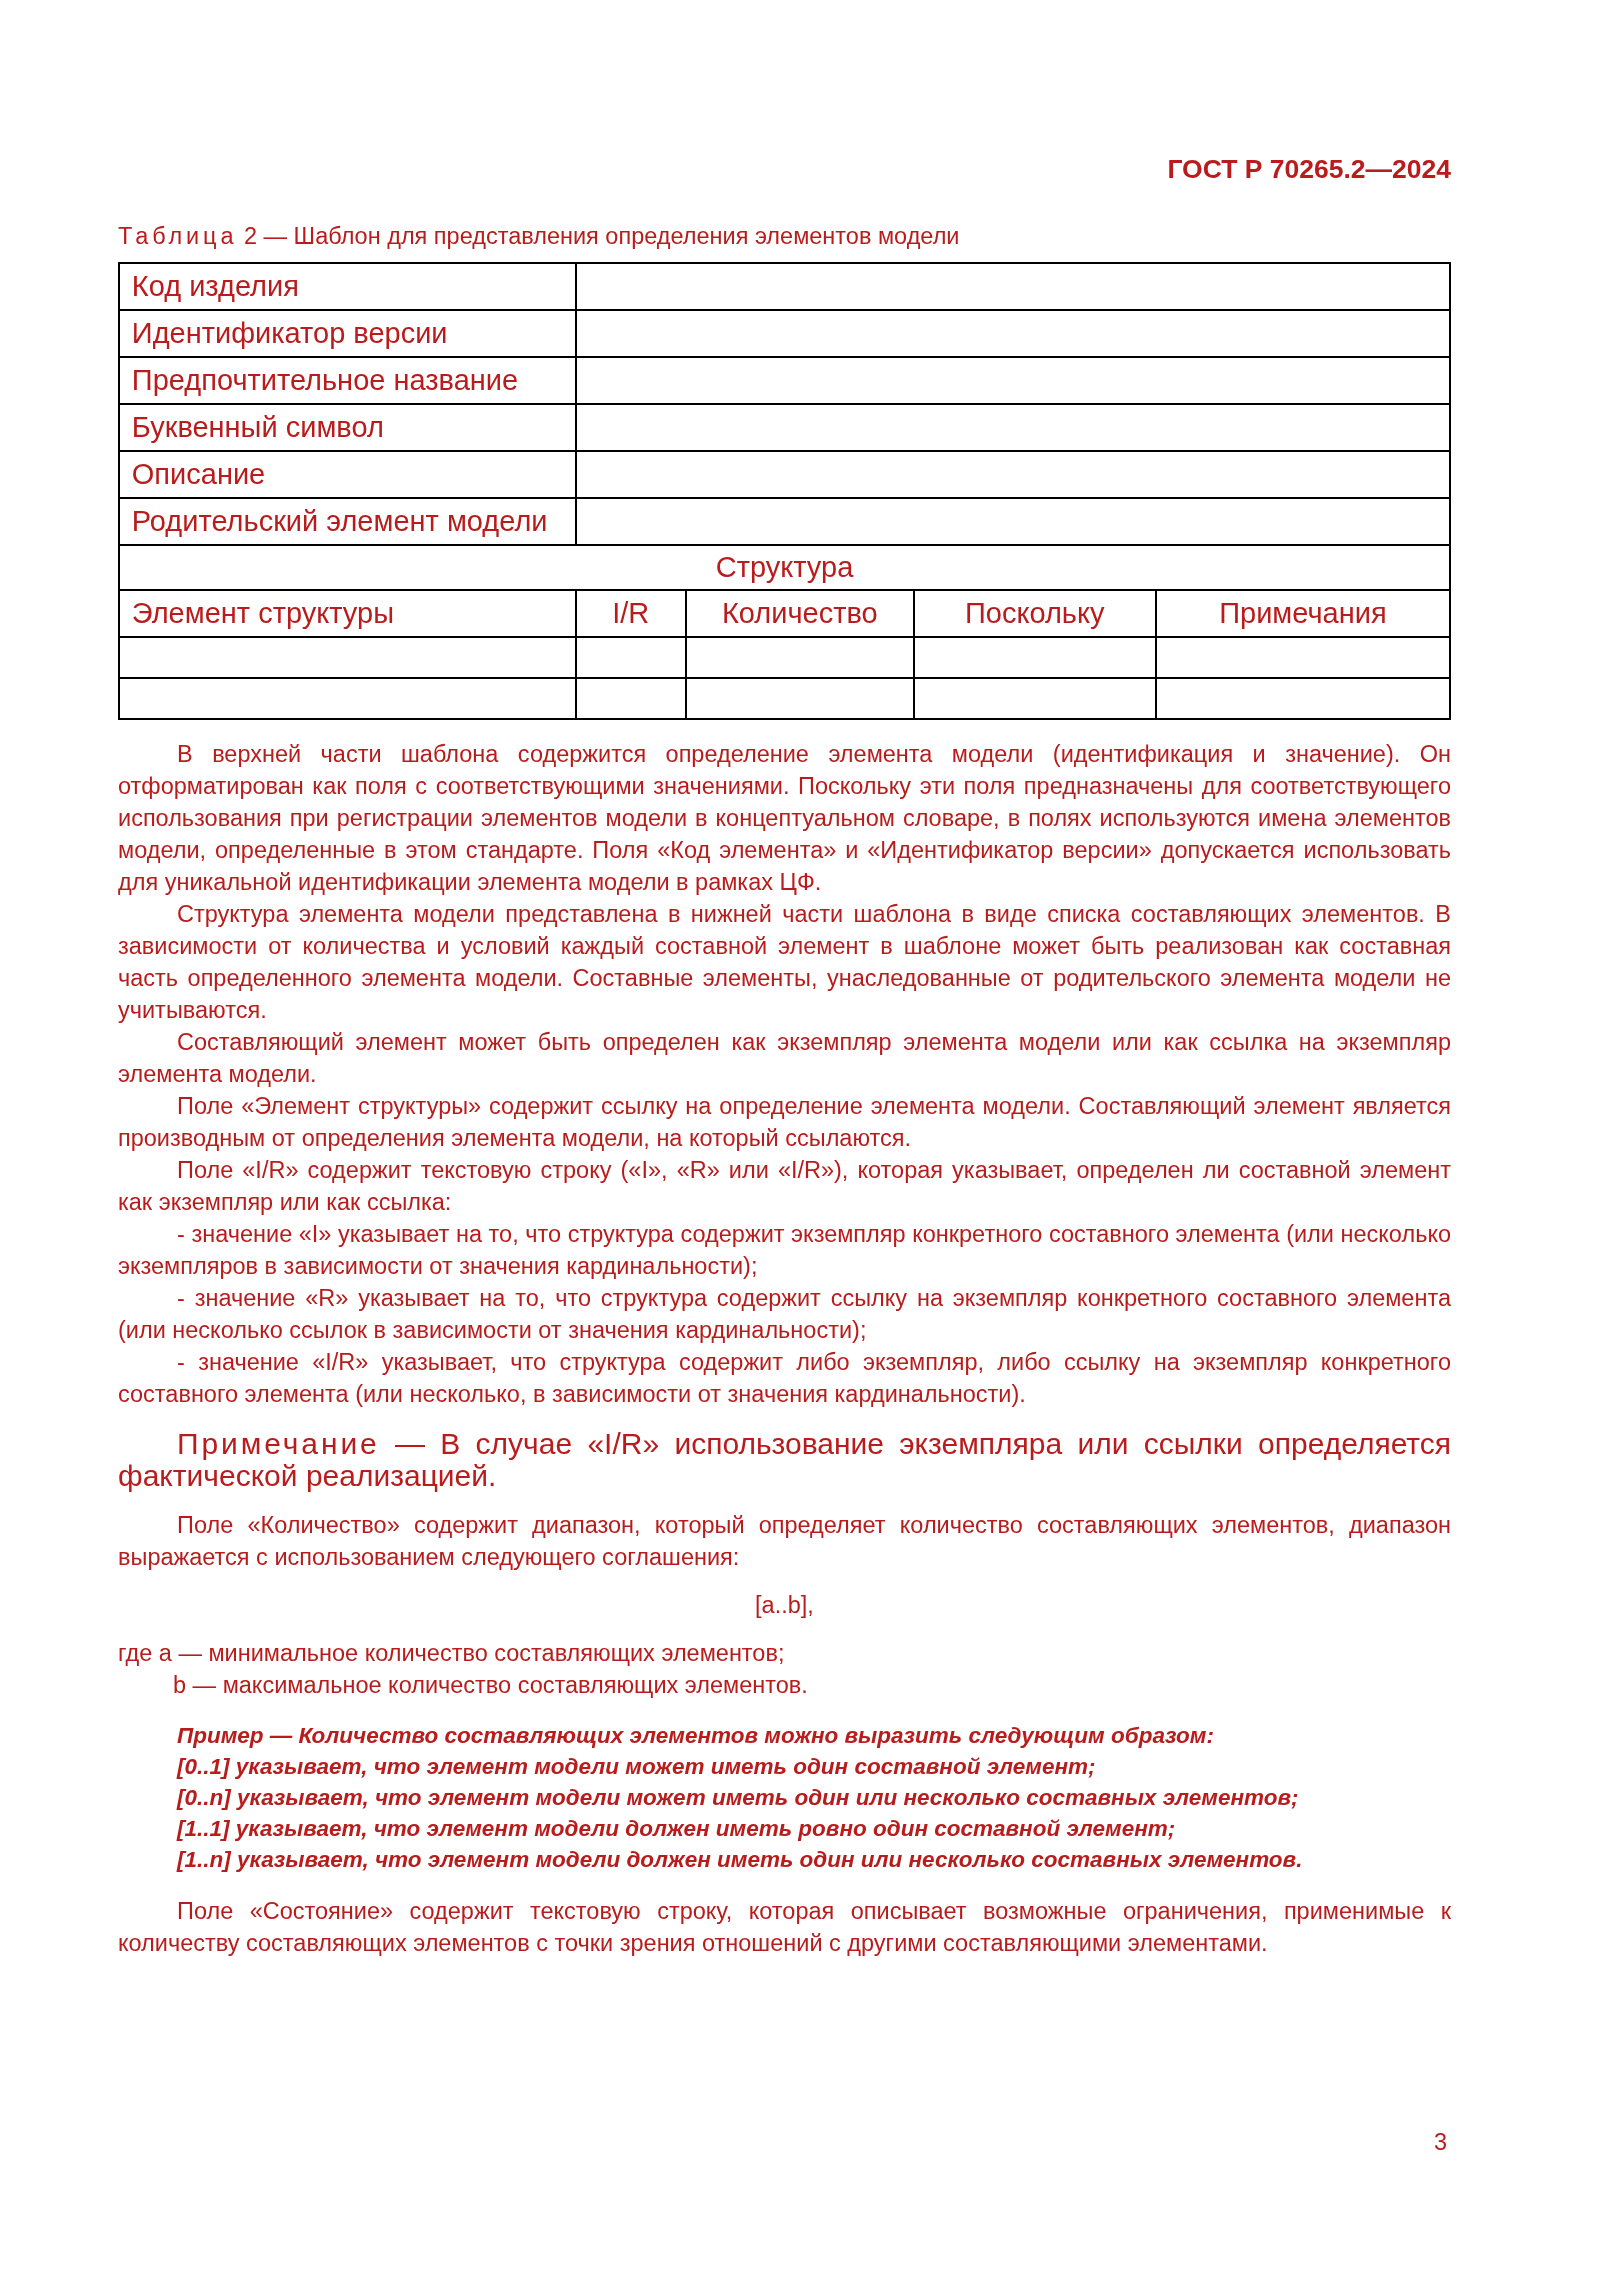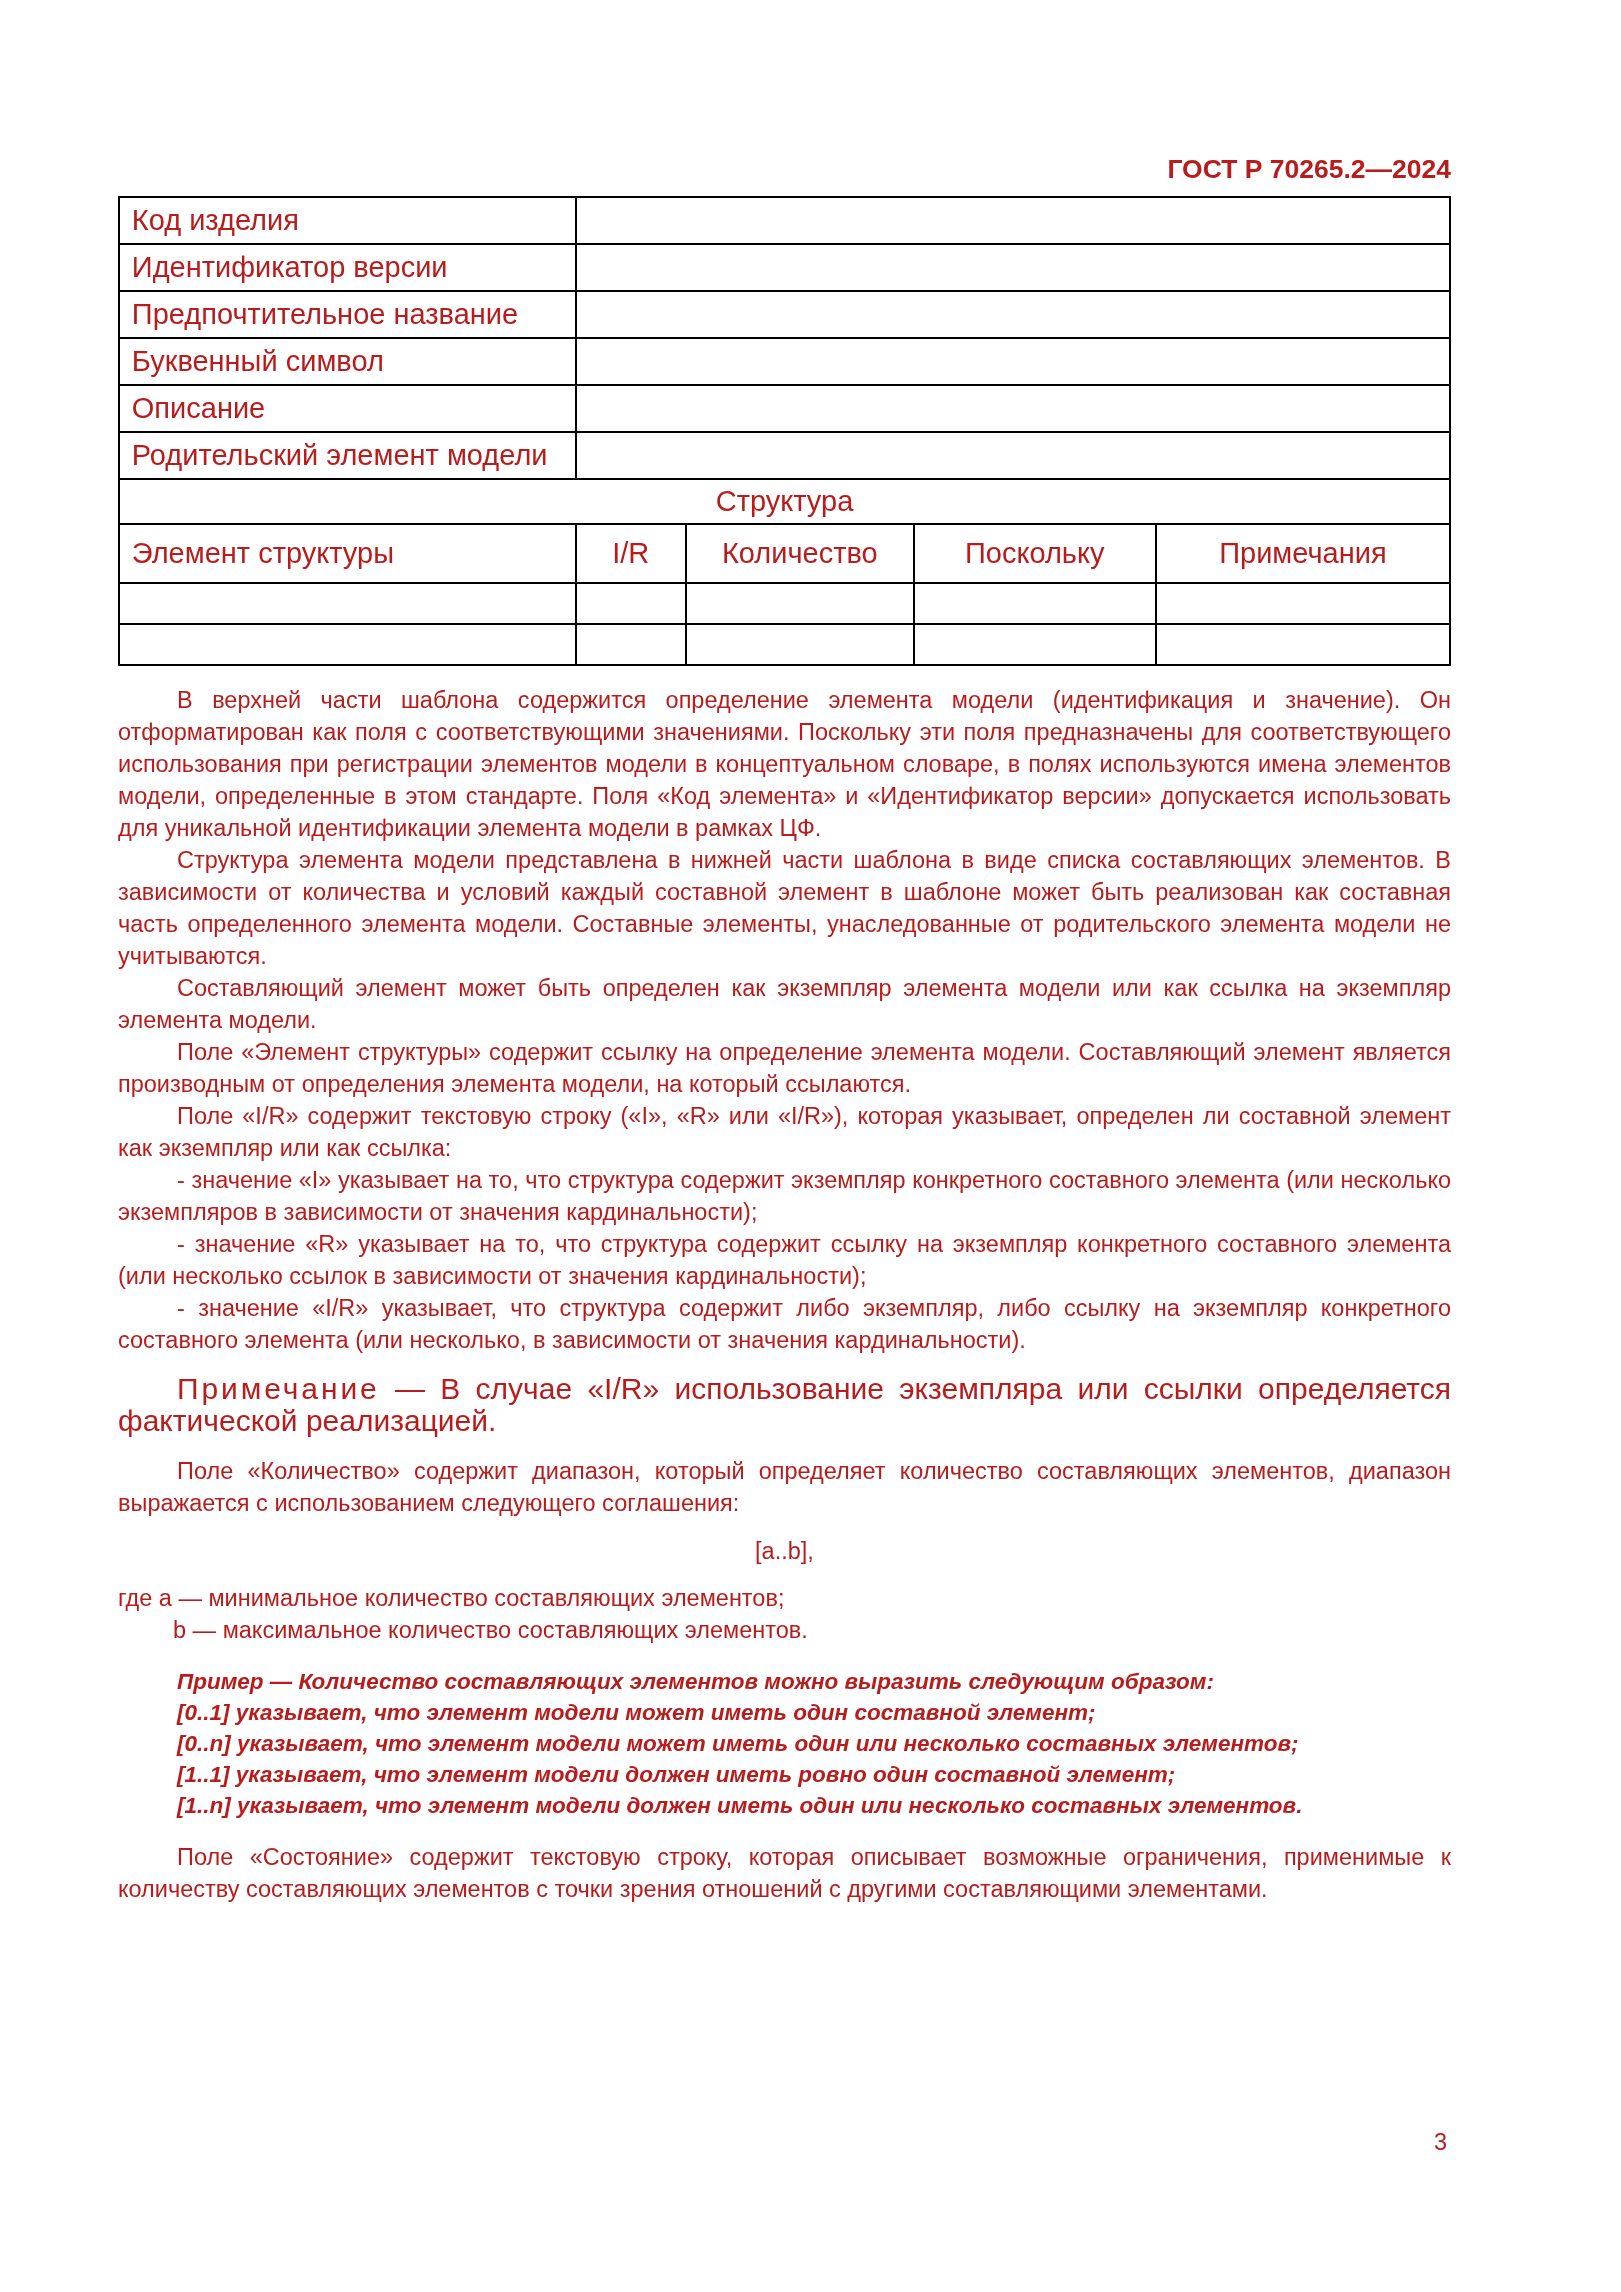--- a/index.html
+++ b/index.html
@@ -40,21 +40,21 @@
   }
   table.def-table td {
     border: 2px solid #000;
     padding: 3.9px 11.8px;
     vertical-align: middle;
     font-weight: normal;
   }
   .field-row td { height: 47px; }
   .field-row td.field-label { text-align: left; }
   .section-row td { height: 45px; text-align: center; }
-  .cols-row td { height: 59px; text-align: center; margin-top: 36px; }
+  .cols-row td { height: 47px; text-align: center; margin-top: 36px; }
   .cols-row td.first-col { text-align: left; }
   .empty-row td { height: 41px; }
 
   .body-text {
     margin-top: 18px;
     font-size: 23.5px;
     line-height: 32px;
     text-align: justify;
   }
   p.para { text-indent: 59px; }
@@ -91,20 +91,25 @@
     font-size: 23.5px;
   }
 </style>
 </head>
 <body>
 
 <div class="page">
 
   <div class="doc-header">ГОСТ Р 70265.2—2024</div>
 
+  <div class="table-caption">
+    <span class="spaced">Таблица</span>
+    <span>2</span>
+    <span>— Шаблон для представления определения элементов модели</span>
+  </div>
 
   <table class="def-table">
     <colgroup>
       <col style="width:34.3%">
       <col style="width:8.3%">
       <col style="width:17.1%">
       <col style="width:18.2%">
       <col style="width:22.1%">
     </colgroup>
     <tbody>

